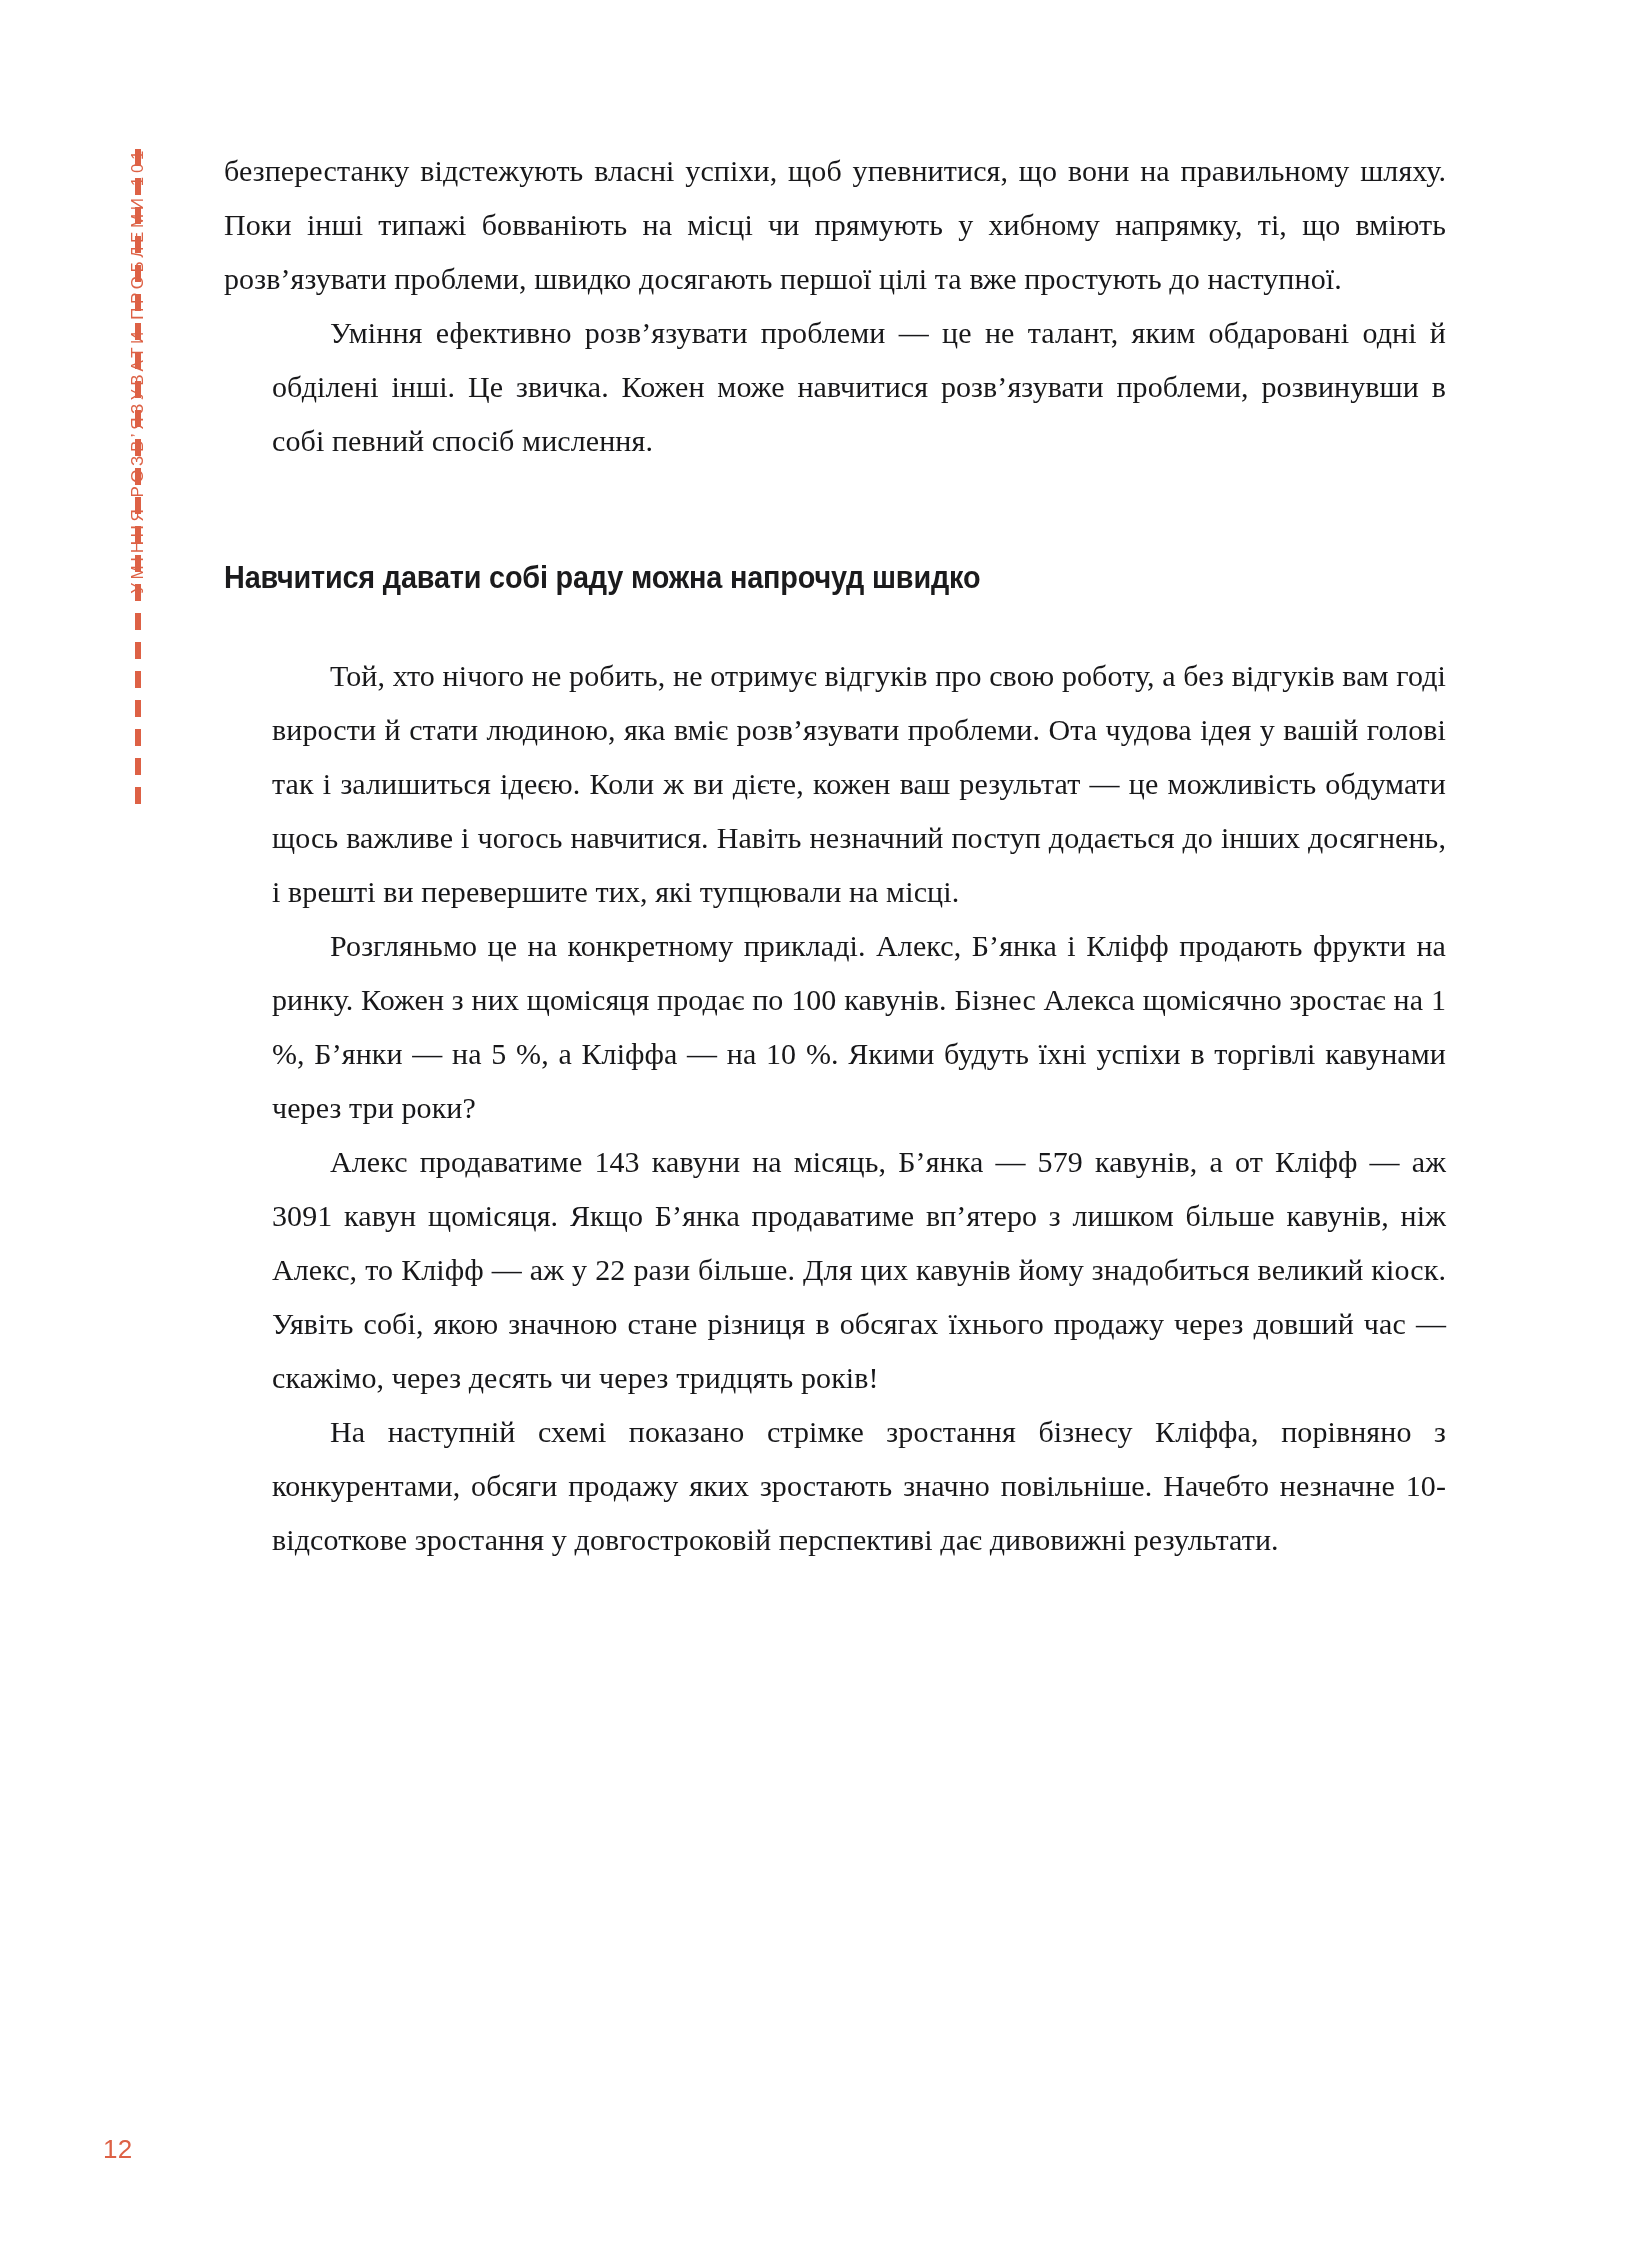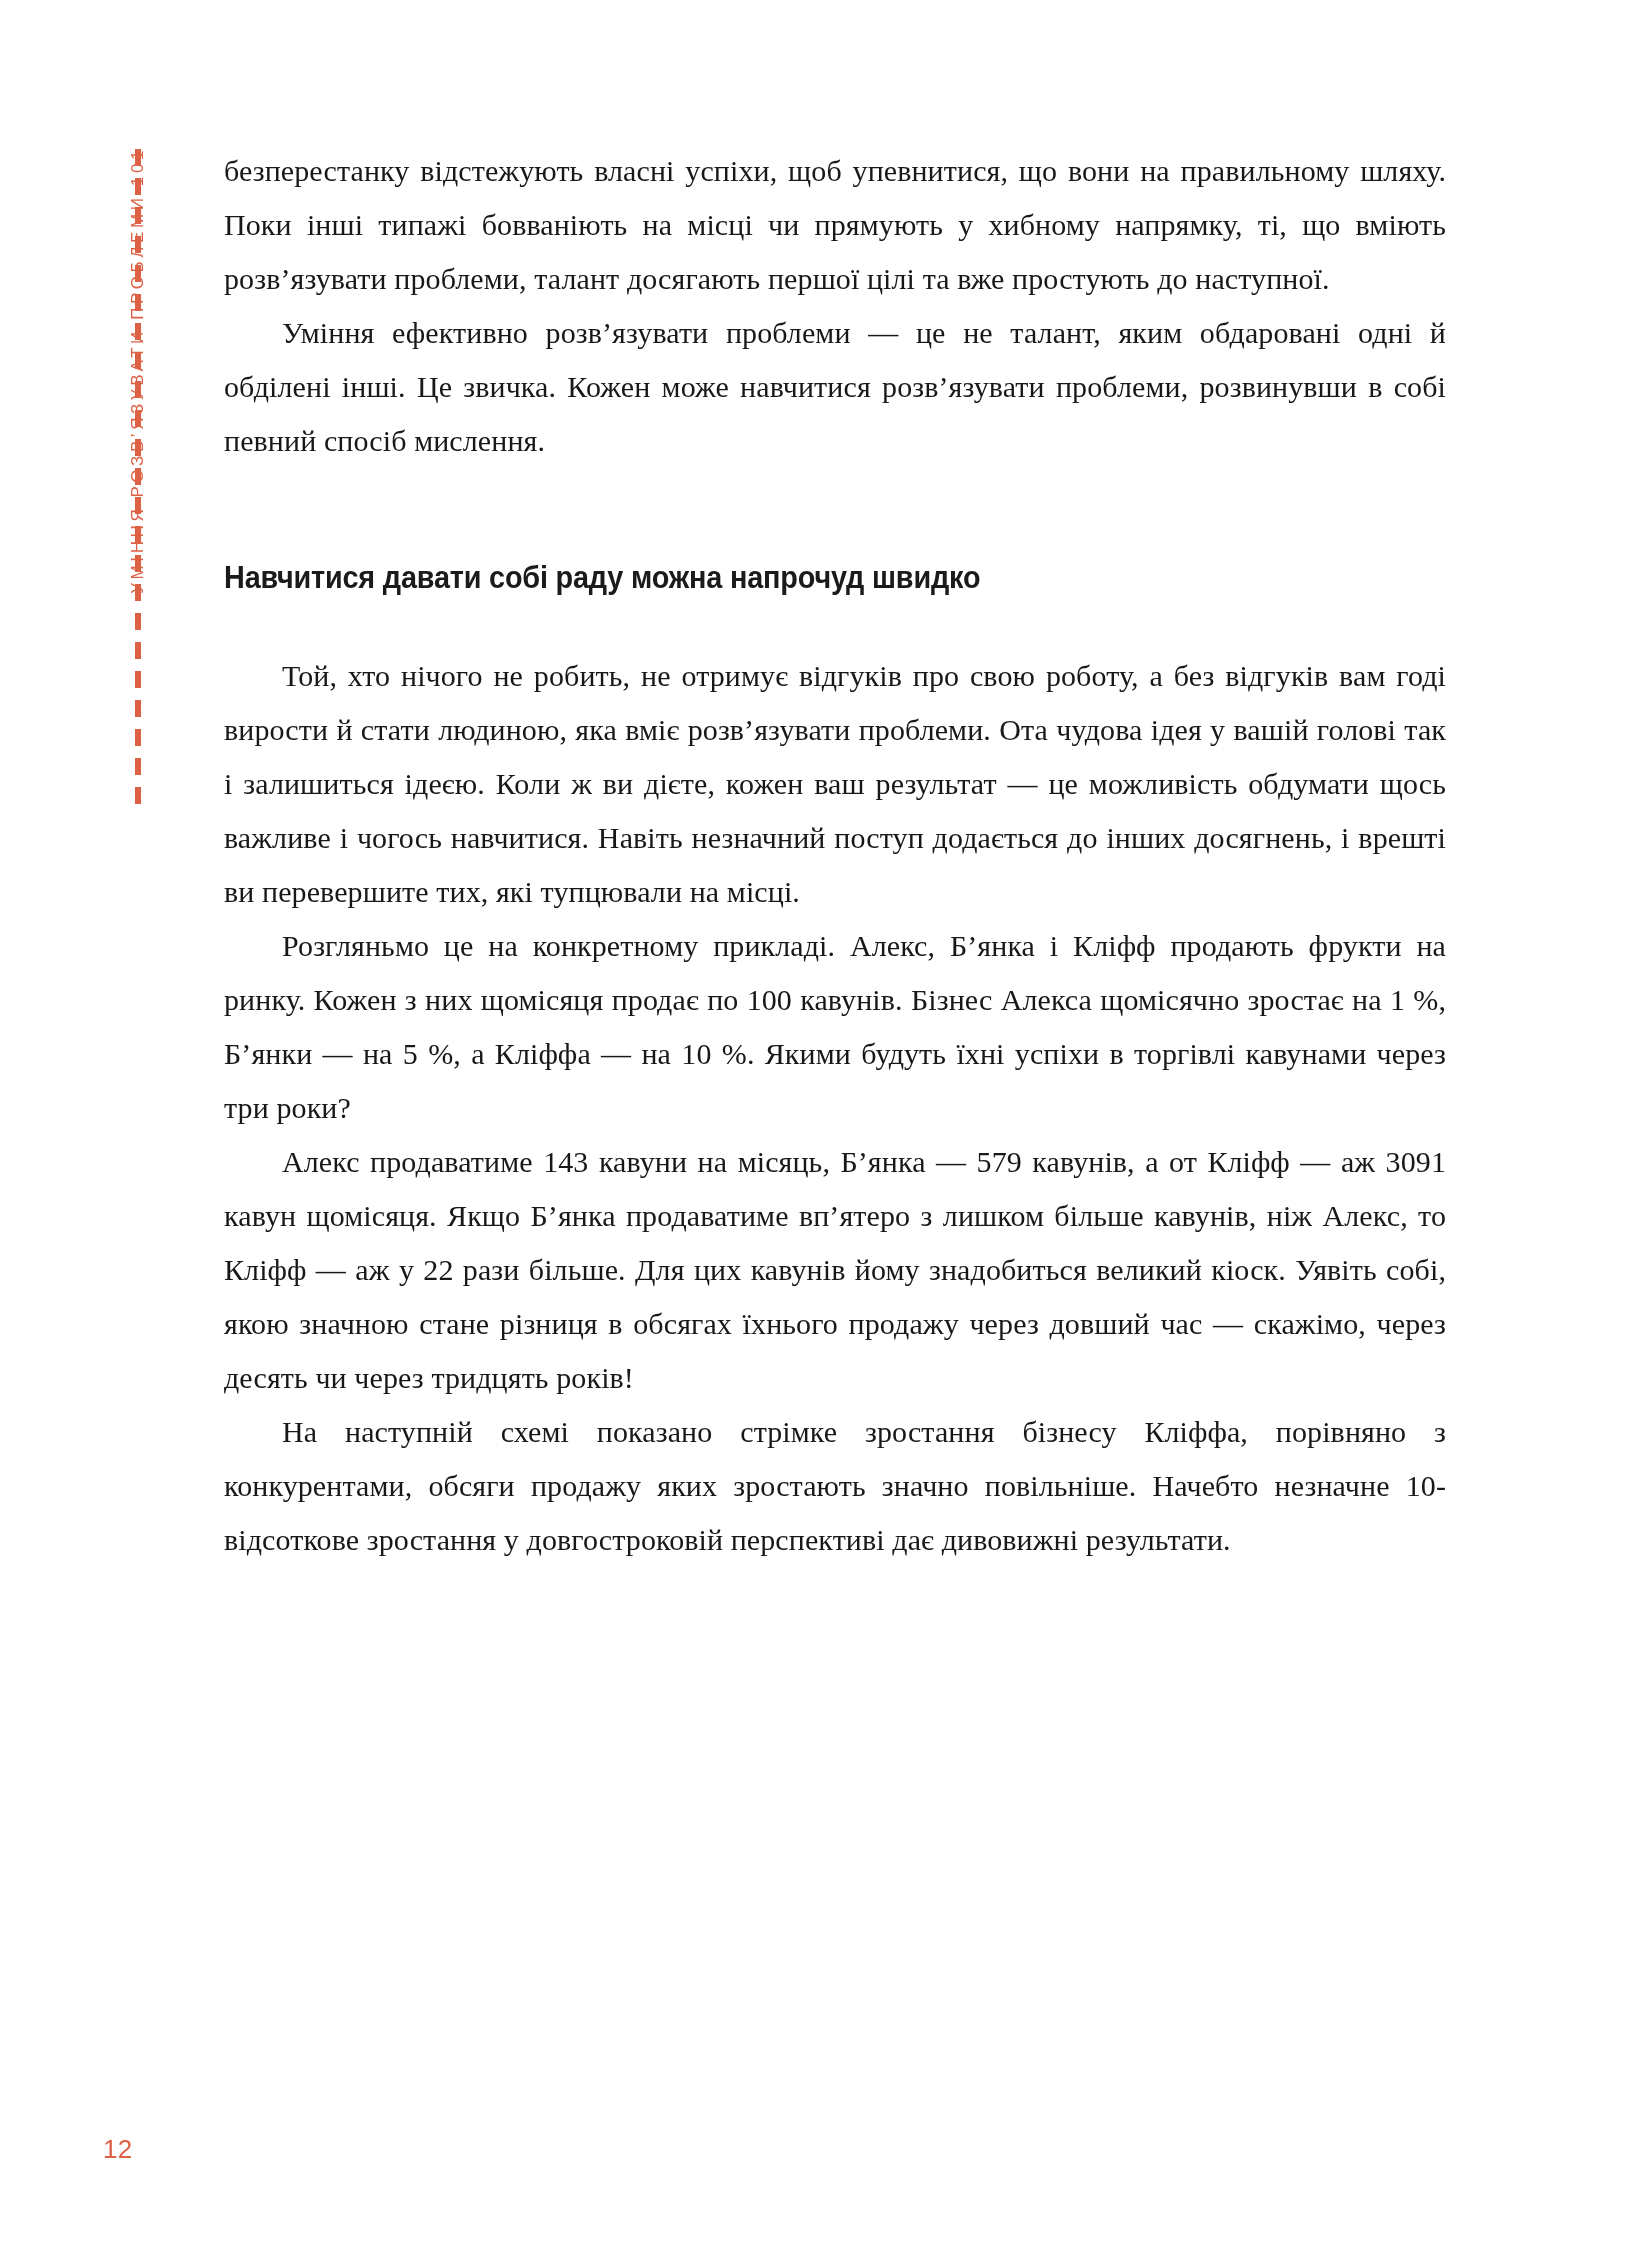--- a/index.html
+++ b/index.html
@@ -71,20 +71,21 @@
     line-height: 54px;
     color: #18181a;
     text-align: justify;
     text-justify: inter-word;
     hyphens: manual;
     letter-spacing: 0.1px;
   }
 
   p.body.indent {
     text-indent: 58px;
+    margin-left: 48px;
   }
 
   h2.section-heading {
     margin: 0;
     padding: 0;
     font-family: "Liberation Sans", "DejaVu Sans", sans-serif;
     font-weight: 700;
     font-size: 31px;
     line-height: 41px;
     color: #1b1b1d;
@@ -114,21 +115,21 @@
 <div class="page">
 
   <div class="rail">
     <div class="rail-label" style="color: rgb(221, 97, 69);">УМІННЯ РОЗВ’ЯЗУВАТИ ПРОБЛЕМИ 101</div>
     <div class="rail-dashes" style="background-image: repeating-linear-gradient(rgb(221, 97, 69) 0px, rgb(221, 97, 69) 17px, rgba(255, 255, 255, 0) 17px, rgba(255, 255, 255, 0) 29px);"></div>
   </div>
 
   <div class="column">
 
     <div class="block">
-      <p class="body">безперестанку відстежують власні успіхи, щоб упевнитися, що вони на правильному шляху. Поки інші типажі бовваніють на місці чи прямують у хибному напрямку, ті, що вміють розв’язувати проблеми, талант досягають першої цілі та вже простують до наступної.</p>
+      <p class="body">безперестанку відстежують власні успіхи, щоб упевнитися, що вони на правильному шляху. Поки інші типажі бовваніють на місці чи прямують у хибному напрямку, ті, що вміють розв’язувати проблеми, швидко досягають першої цілі та вже простують до наступної.</p>
       <p class="body indent">Уміння ефективно розв’язувати проблеми — це не талант, яким обдаровані одні й обділені інші. Це звичка. Кожен може навчитися розв’язувати проблеми, розвинувши в собі певний спосіб мислення.</p>
     </div>
 
     <div class="gap-before-heading"></div>
 
     <h2 class="section-heading">Навчитися давати собі раду можна напрочуд швидко</h2>
 
     <div class="gap-after-heading"></div>
 
     <div class="block">

